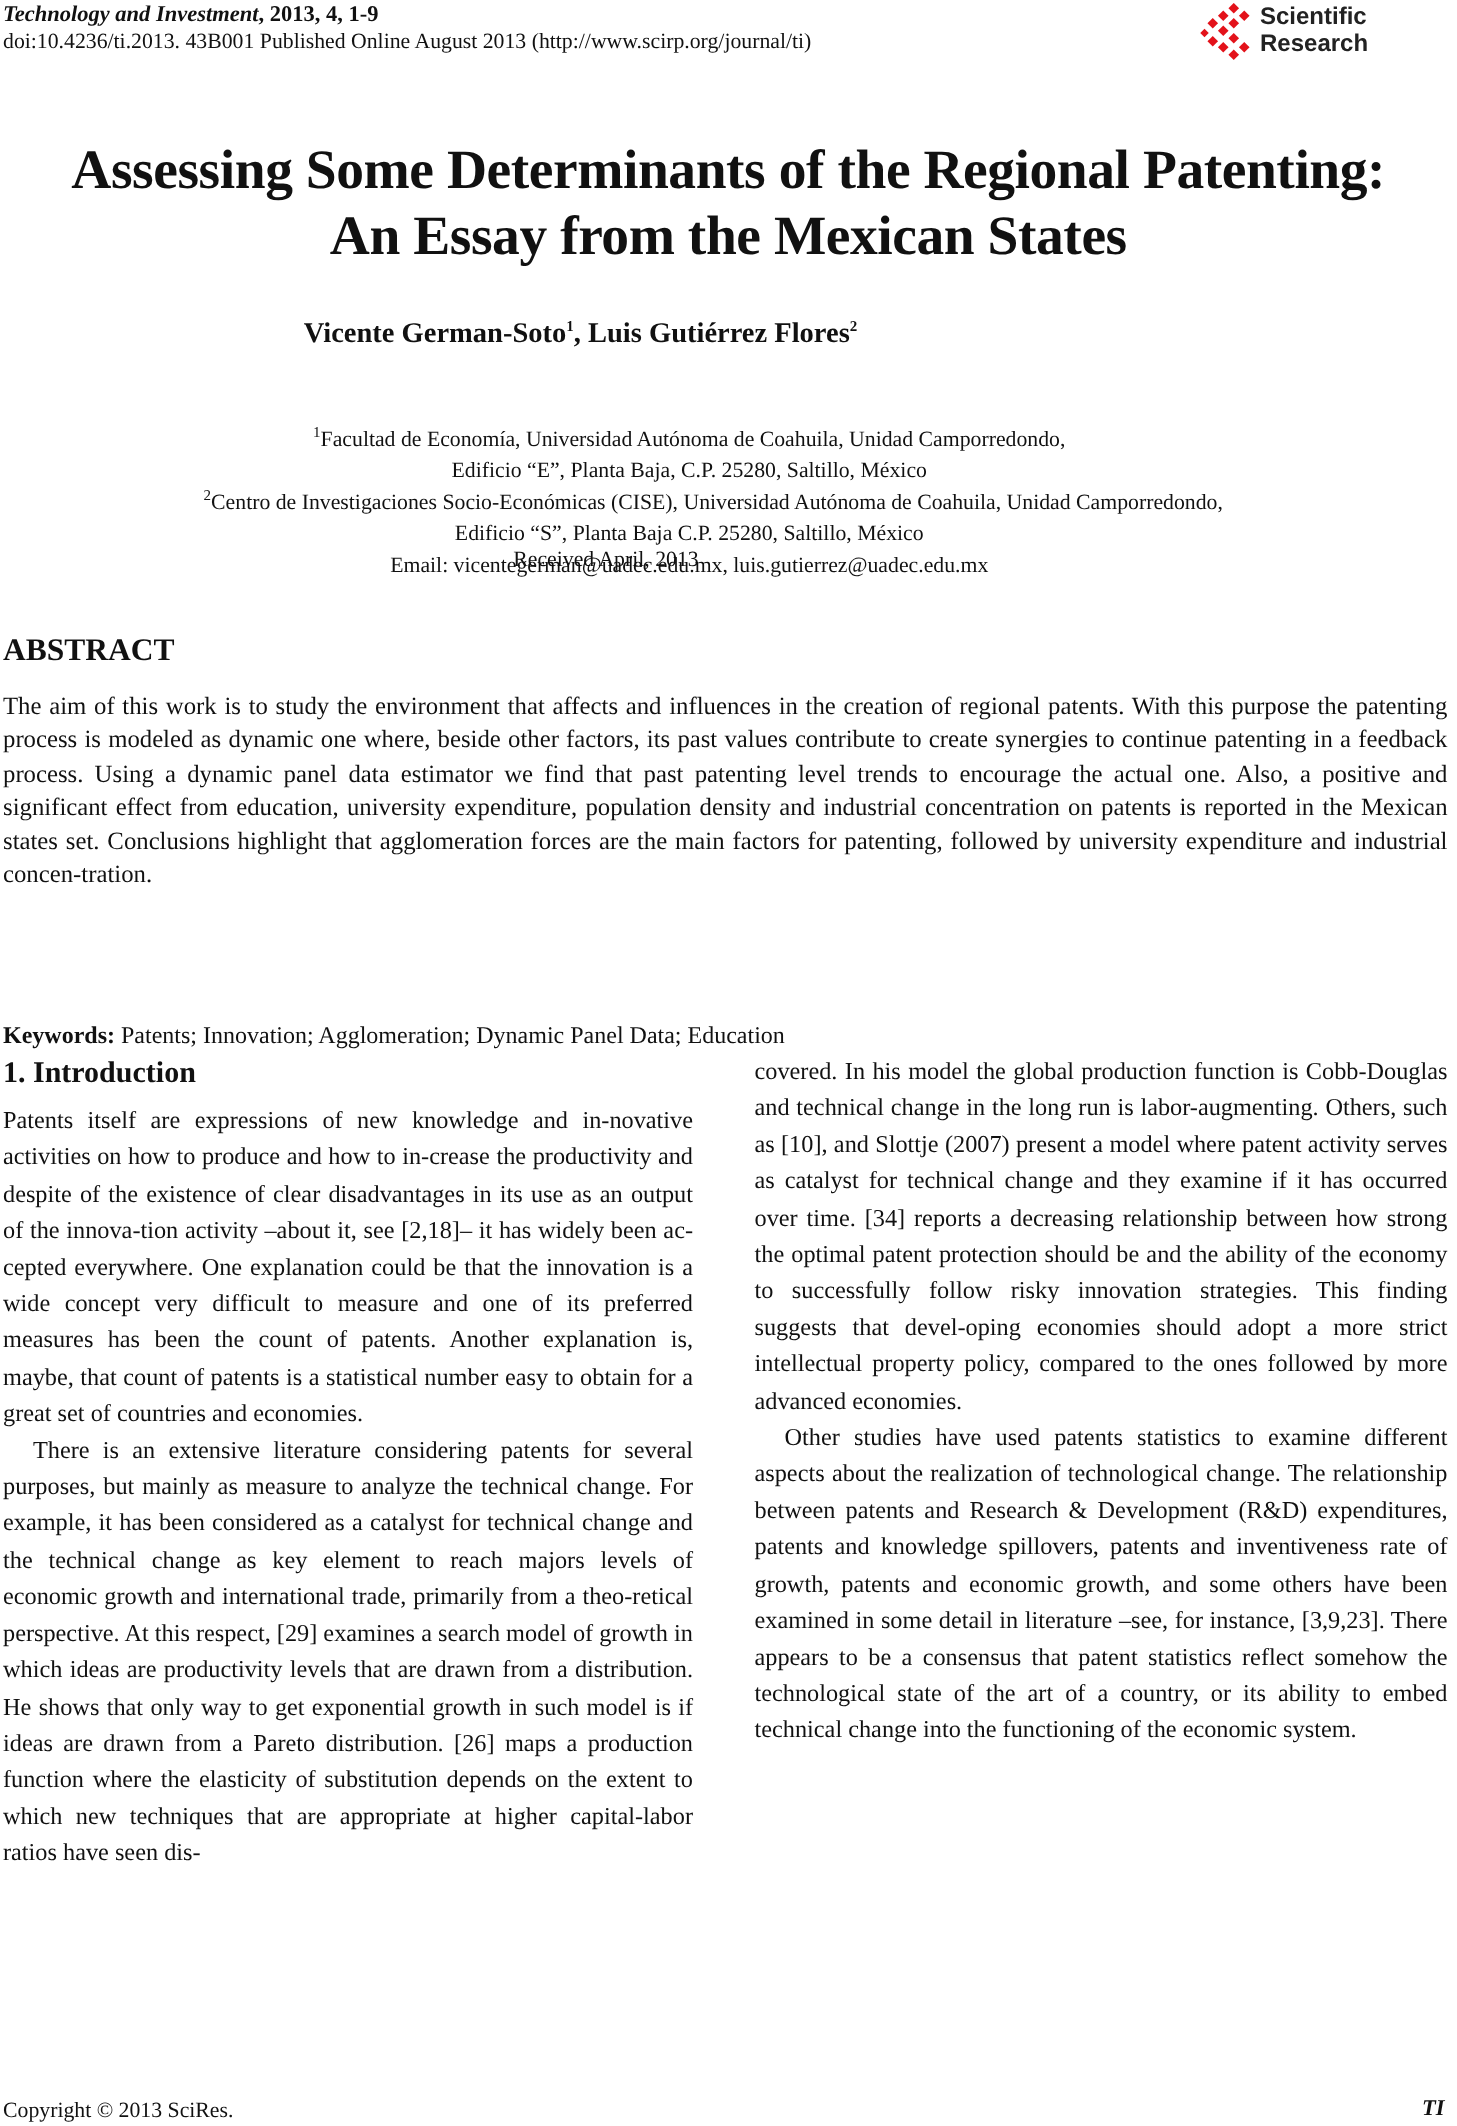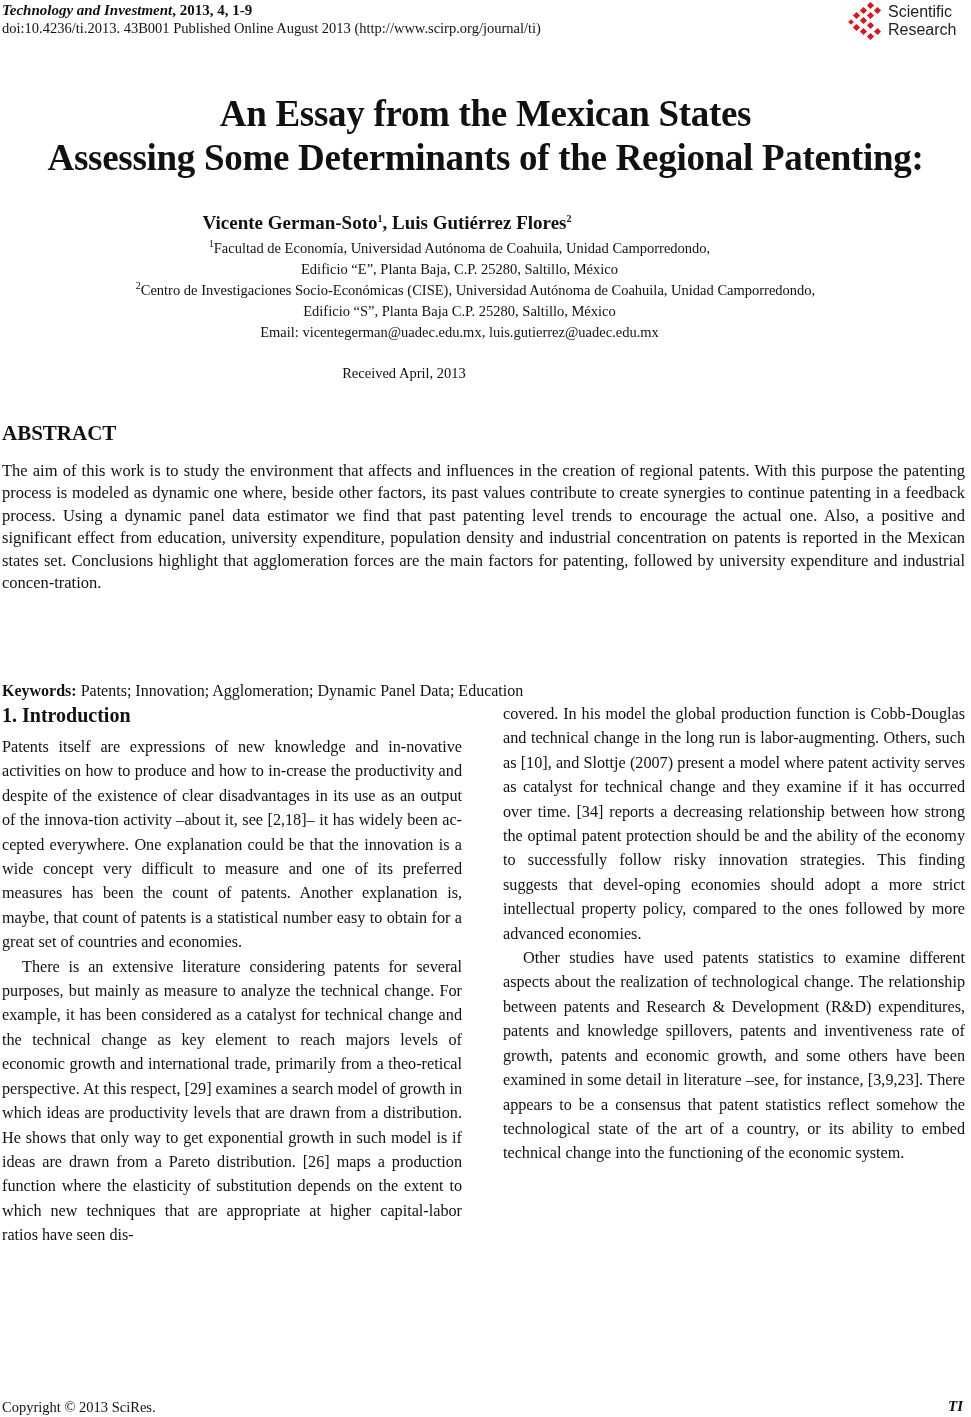--- a/index.html
+++ b/index.html
@@ -1,25 +1,25 @@
 <!DOCTYPE html>
 <html><head>
 <meta charset="utf-8">
 <style>
   html, body { margin: 0; padding: 0; background: #ffffff; }
   body { width: 971px; height: 1417px; position: relative; overflow: hidden; font-family: "Liberation Serif", serif; color: #111; }
   .hdr-journal { position: absolute; left: 2px; top: 2px; font-size: 15px; font-weight: bold; font-style: italic; }
   .hdr-journal .rest { font-style: normal; }
   .hdr-doi { position: absolute; left: 2px; top: 20px; font-size: 14.5px; }
-  .logo { position: absolute; left: 848px; top: 2px; width: 123px; height: 40px; }
+  .logo { position: absolute; left: 800px; top: 2px; width: 123px; height: 40px; font-weight: bold; }
   .logo-dots { position: absolute; left: 0; top: 0; width: 36px; height: 40px; }
   .logo-text { position: absolute; left: 40px; top: 1px; font-family: "Liberation Sans", sans-serif; font-size: 16px; line-height: 18px; color: #222; }
   .title { position: absolute; left: 0; width: 971px; top: 92px; text-align: center; font-size: 37px; font-weight: bold; line-height: 44px; letter-spacing: -0.3px; }
   .authors { position: absolute; left: 0; width: 774px; top: 212px; text-align: center; font-size: 19px; font-weight: bold; }
-  .affil { position: absolute; left: 0; width: 919px; text-align: center; font-size: 14.5px; }
+  .affil { position: absolute; left: 0; width: 919px; text-align: center; font-size: 14.5px; margin-top: 45px; }
   sup { font-size: 10px; vertical-align: super; line-height: 0; }
   .received { position: absolute; left: 0; width: 808px; top: 365px; text-align: center; font-size: 14.5px; }
   .abs-head { position: absolute; left: 2px; top: 421px; font-size: 21px; font-weight: bold; }
   .abstract { position: absolute; left: 2px; width: 963px; top: 460px; font-size: 16.5px; line-height: 22.4px; text-align: justify; }
   .keywords { position: absolute; left: 2px; top: 682px; font-size: 16px; }
   .keywords b { font-weight: bold; }
   .sec-head { position: absolute; left: 2px; top: 704px; font-size: 20px; font-weight: bold; }
   .col { position: absolute; font-size: 16.2px; line-height: 24.4px; text-align: justify; }
   .col-left { left: 2px; width: 460px; top: 735px; }
   .col-right { left: 503px; width: 462px; top: 702px; }
@@ -51,22 +51,22 @@
       <rect x="20" y="32" width="5" height="5" transform="rotate(45 22.5 34.5)"></rect>
     </g>
   </svg>
   <div class="logo-text">
     <div>Scientific</div>
     <div>Research</div>
   </div>
 </div>
 
 <div class="title">
+  <div>Assessing Some Determinants of the Regional Patenting:</div>
   <div>An Essay from the Mexican States</div>
-  <div>Assessing Some Determinants of the Regional Patenting:</div>
 </div>
 
 <div class="authors">
   <span>Vicente German-Soto</span><sup>1</sup><span>, </span><span>Luis Gutiérrez Flores</span><sup>2</sup>
 </div>
 
 <div class="affil" style="top:240px;"><sup>1</sup><span>Facultad de Economía, Universidad Autónoma de Coahuila, Unidad Camporredondo,</span></div>
 <div class="affil" style="top:261px;">Edificio “E”, Planta Baja, C.P. 25280, Saltillo, México</div>
 <div class="affil" style="top:282px;padding-left:16px;"><sup>2</sup><span>Centro de Investigaciones Socio-Económicas (CISE), Universidad Autónoma de Coahuila, Unidad Camporredondo,</span></div>
 <div class="affil" style="top:303px;">Edificio “S”, Planta Baja C.P. 25280, Saltillo, México</div>

